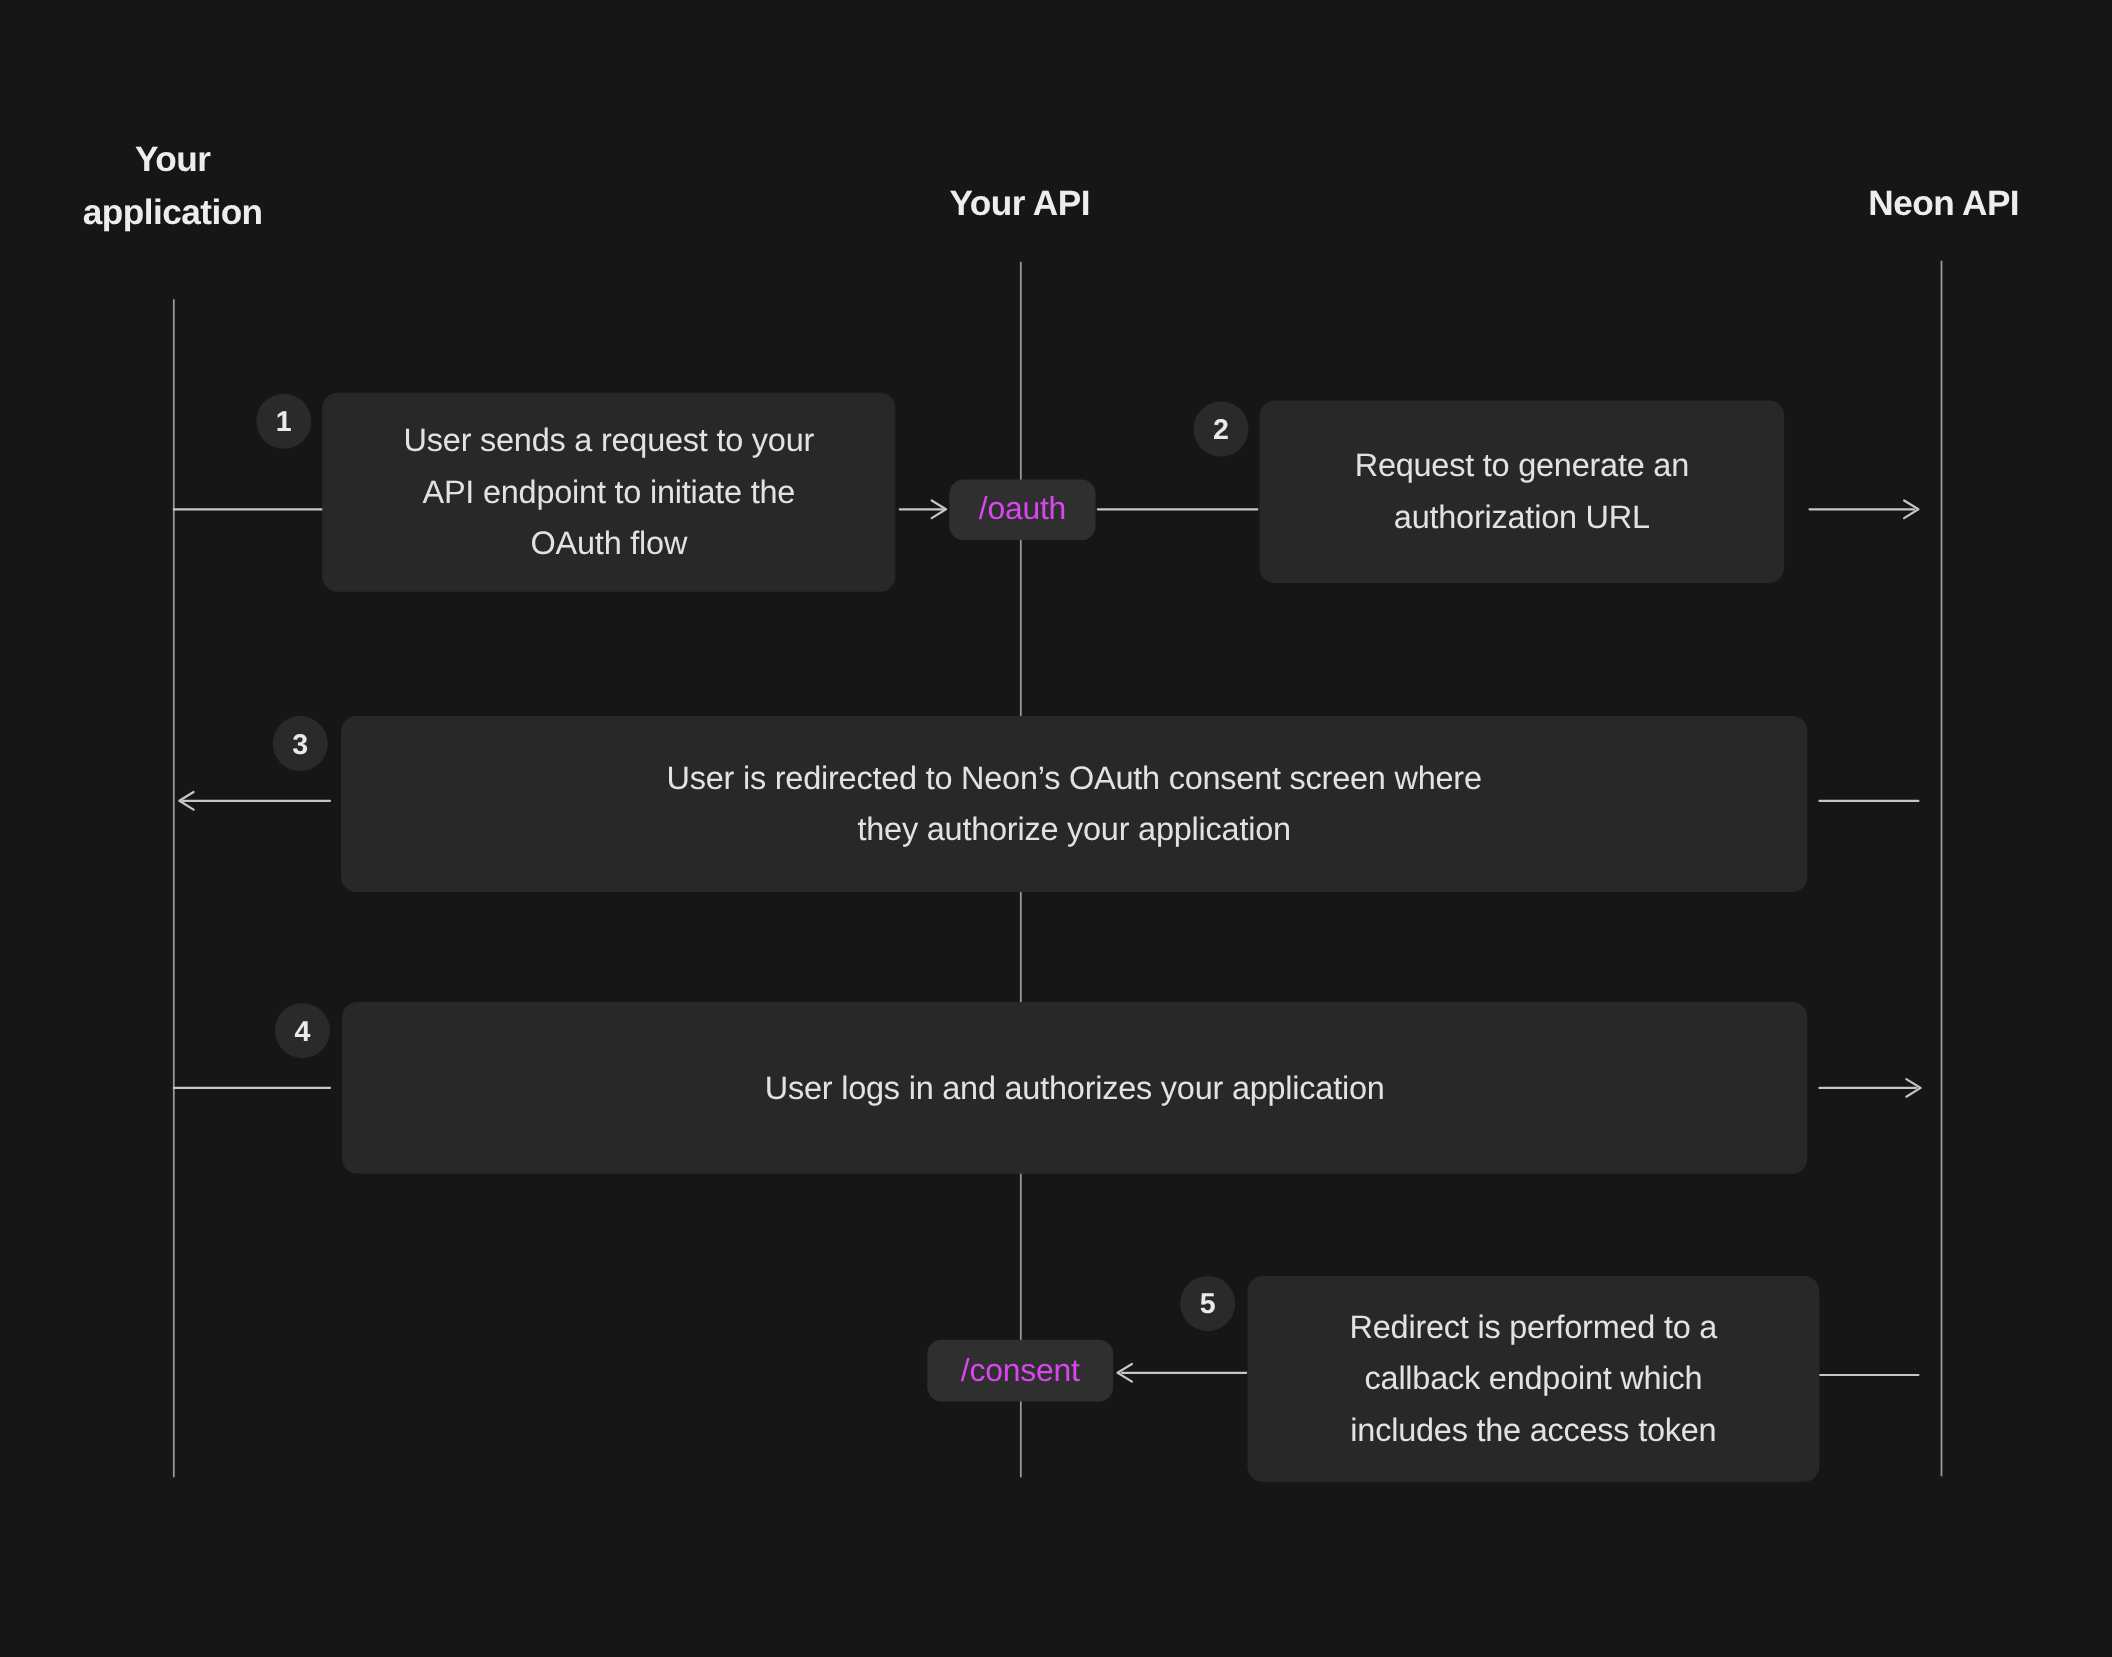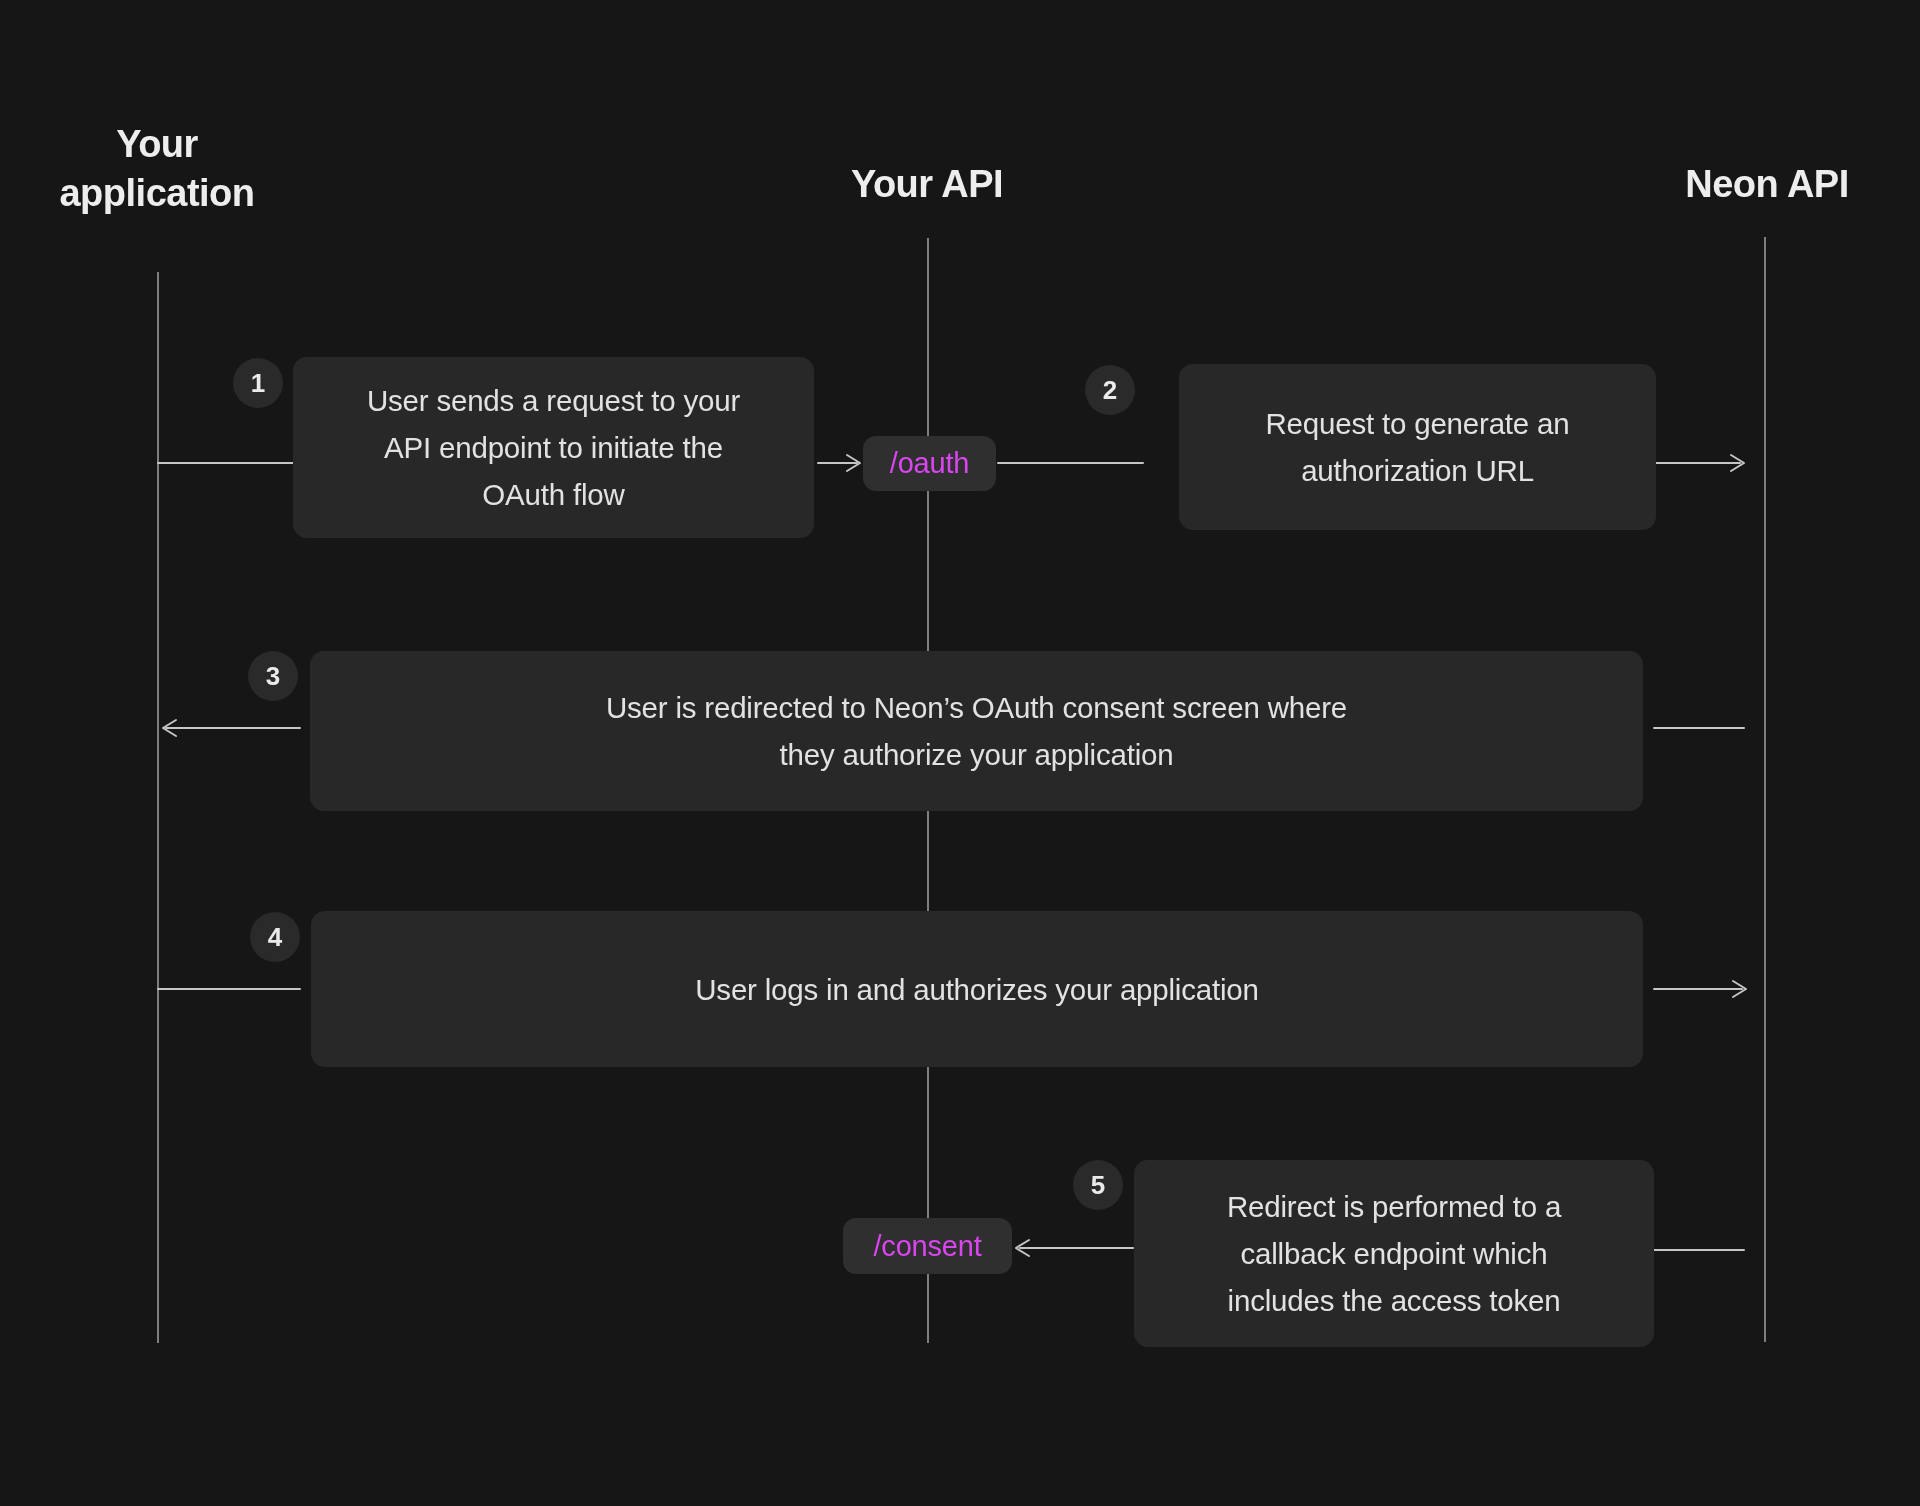--- a/index.html
+++ b/index.html
@@ -19,36 +19,36 @@
     width:1920px;height:1506px;position:relative;overflow:hidden;
     color:var(--text-primary);
   }
   .stage{position:absolute;left:0;top:0;width:1920px;height:1506px;}
   svg.wires{position:absolute;left:0;top:0;z-index:0;}
   .lifeline{stroke:var(--lifeline);stroke-width:1.6;}
   .wire{stroke:var(--arrow);stroke-width:2;fill:none;stroke-linecap:round;stroke-linejoin:round;}
 
   .actor{
     position:absolute;z-index:2;text-align:center;
-    font-size:38px;font-weight:700;letter-spacing:-.5px;color:var(--text-primary);
+    font-size:32px;font-weight:700;letter-spacing:-.5px;color:var(--text-primary);
   }
   .actor .ln{display:block;}
   .actor-app{left:7px;top:120px;width:300px;line-height:49px;}
   .actor-api{left:777px;top:163px;width:300px;line-height:42px;}
   .actor-neon{left:1617px;top:163px;width:300px;line-height:42px;}
 
   .msg-box{
     position:absolute;z-index:1;background:var(--box-background);border-radius:14px;
     display:flex;flex-direction:column;align-items:center;justify-content:center;
     font-size:29.5px;line-height:47px;color:var(--text-box);letter-spacing:-.2px;
     text-align:center;
   }
   .msg-box .ln{display:block;}
   .box-1{left:293px;top:357px;width:521px;height:181px;}
-  .box-2{left:1179px;top:364px;width:477px;height:166px;}
+  .box-2{left:1145px;top:364px;width:477px;height:166px;}
   .box-3{left:310px;top:651px;width:1333px;height:160px;}
   .box-4{left:311px;top:911px;width:1332px;height:156px;}
   .box-5{left:1134px;top:1160px;width:520px;height:187px;}
 
   .badge{
     position:absolute;z-index:3;width:50px;height:50px;border-radius:50%;
     background:var(--badge-background);
     display:flex;align-items:center;justify-content:center;
     font-size:26px;font-weight:700;color:#eaeaea;
   }

